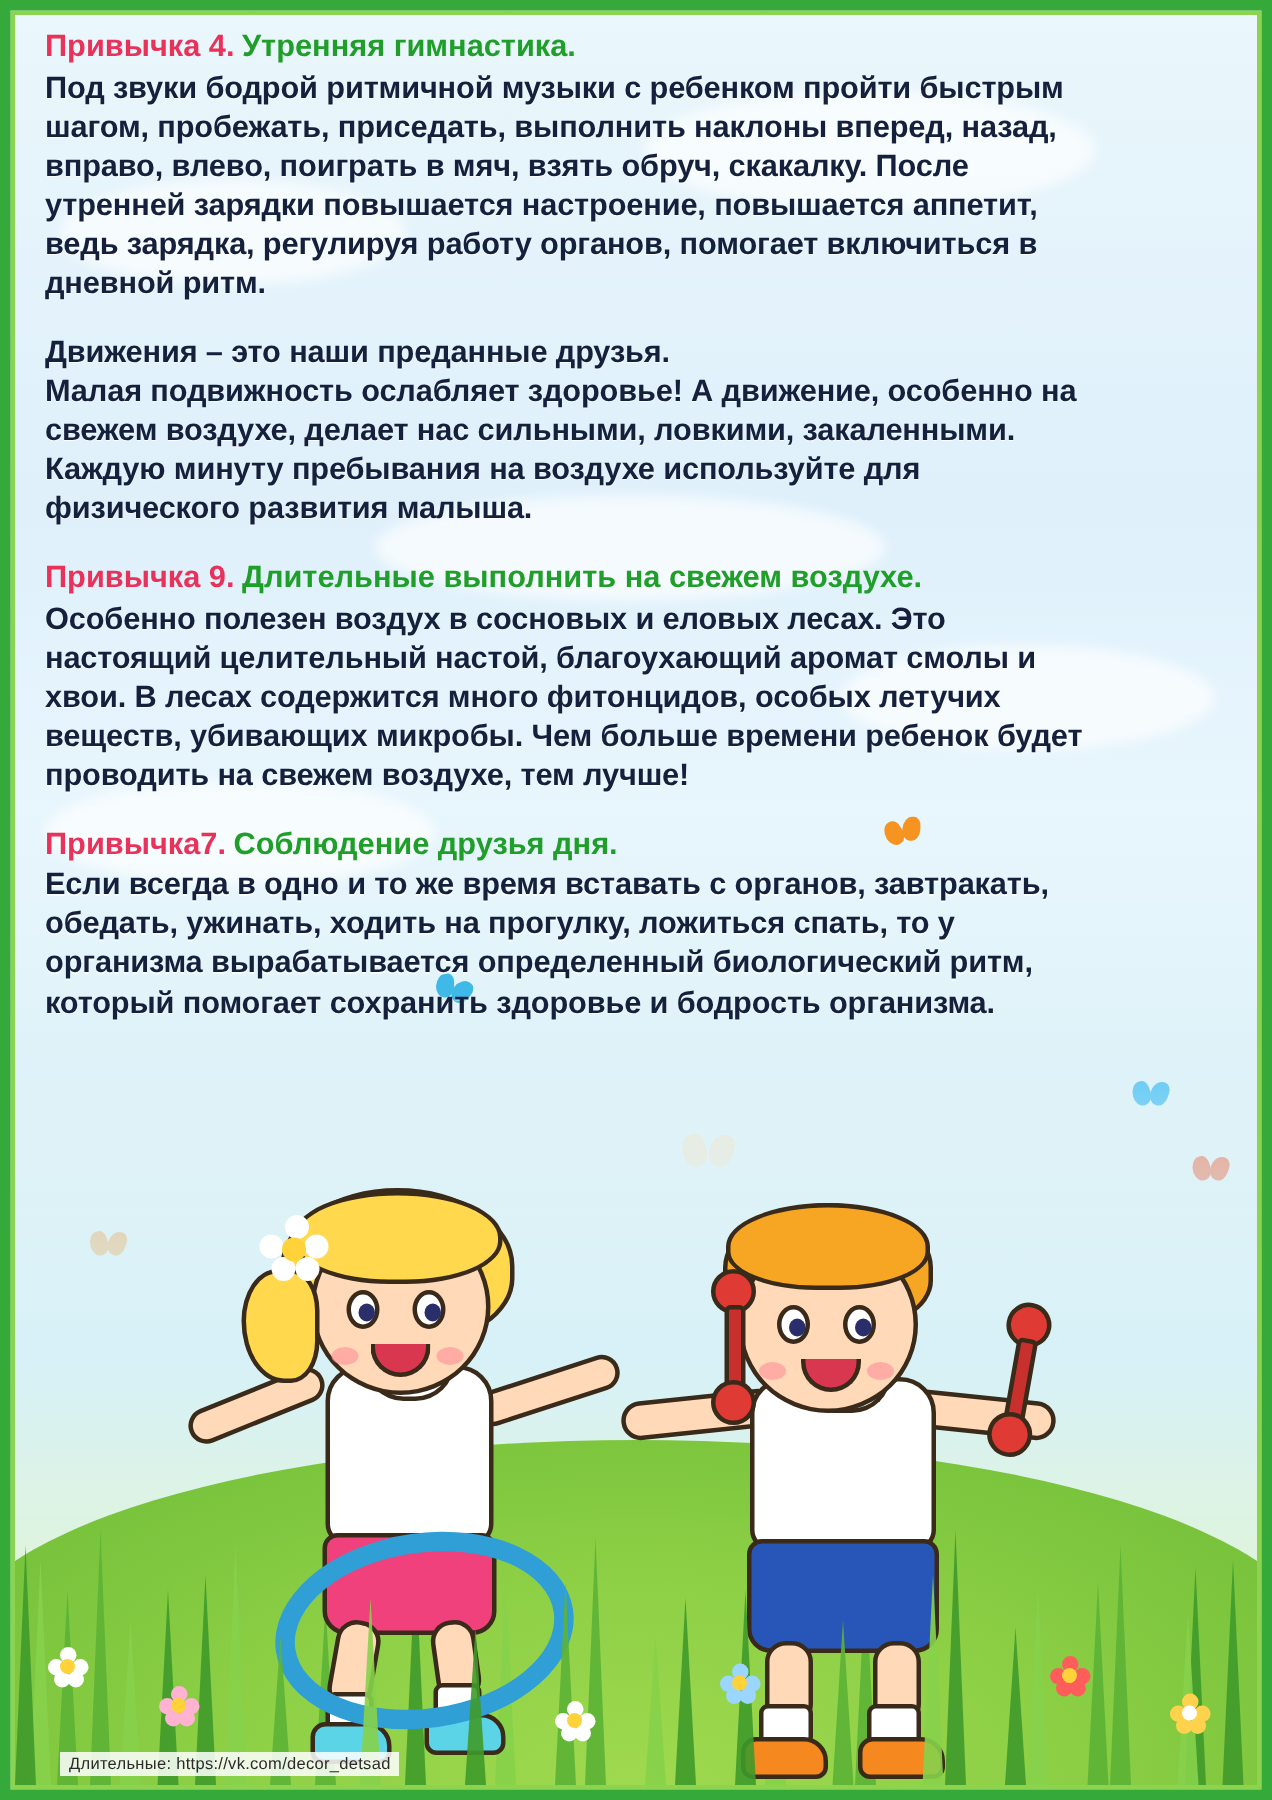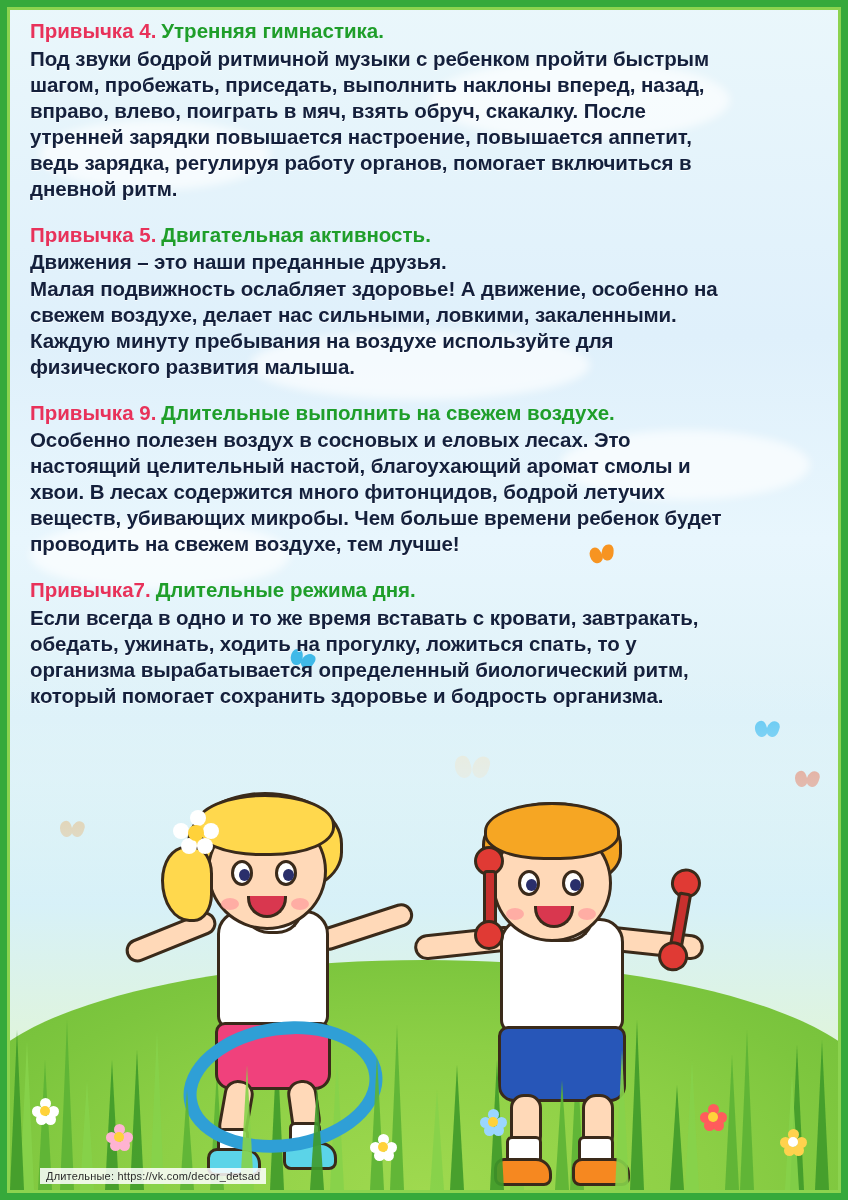--- a/index.html
+++ b/index.html
@@ -308,39 +308,36 @@
   <div class="content">
 
     <div class="block b4">
       <div class="heading">
         <span class="h-num">Привычка 4.</span><span class="h-title">Утренняя гимнастика.</span>
       </div>
       <p>Под звуки бодрой ритмичной музыки с ребенком пройти быстрым шагом, пробежать, приседать, выполнить наклоны вперед, назад, вправо, влево, поиграть в мяч, взять обруч, скакалку. После утренней зарядки повышается настроение, повышается аппетит, ведь зарядка, регулируя работу органов, помогает включиться в дневной ритм.</p>
     </div>
 
     <div class="block b5">
-      <div class="heading">
-        <span class="h-num">Привычка 5.</span><span class="h-title">Двигательная активность.</span>
-      </div>
       <p style="white-space:pre-line;">Движения – это наши преданные друзья.
 Малая подвижность ослабляет здоровье! А движение, особенно на свежем воздухе, делает нас сильными, ловкими, закаленными. Каждую минуту пребывания на воздухе используйте для физического развития малыша.</p>
     </div>
 
     <div class="block b6">
       <div class="heading">
         <span class="h-num">Привычка 9.</span><span class="h-title">Длительные выполнить на свежем воздухе.</span>
       </div>
-      <p>Особенно полезен воздух в сосновых и еловых лесах. Это настоящий целительный настой, благоухающий аромат смолы и хвои. В лесах содержится много фитонцидов, бодрой летучих веществ, убивающих микробы. Чем больше времени ребенок будет проводить на свежем воздухе, тем лучше!</p>
+      <p>Особенно полезен воздух в сосновых и еловых лесах. Это настоящий целительный настой, благоухающий аромат смолы и хвои. В лесах содержится много фитонцидов, особых летучих веществ, убивающих микробы. Чем больше времени ребенок будет проводить на свежем воздухе, тем лучше!</p>
     </div>
 
     <div class="block b7">
       <div class="heading">
-        <span class="h-num">Привычка7.</span><span class="h-title">Длительные режима дня.</span>
-      </div>
-      <p>Если всегда в одно и то же время вставать с кровати, завтракать, обедать, ужинать, ходить на прогулку, ложиться спать, то у организма вырабатывается определенный биологический ритм, который помогает сохранить здоровье и бодрость организма.</p>
+        <span class="h-num">Привычка7.</span><span class="h-title">Соблюдение друзья дня.</span>
+      </div>
+      <p>Если всегда в одно и то же время вставать с органов, завтракать, обедать, ужинать, ходить на прогулку, ложиться спать, то у организма вырабатывается определенный биологический ритм, который помогает сохранить здоровье и бодрость организма.</p>
     </div>
 
   </div>
 
   <div class="butterfly" style="left:590px; top:545px; transform:rotate(-15deg);">
     <div class="w l" style="background:#f79421;"></div>
     <div class="w r" style="background:#f79421;"></div>
   </div>
   <div class="butterfly" style="left:290px; top:650px; transform:rotate(20deg);">
     <div class="w l" style="background:#3fb9e8;"></div>

